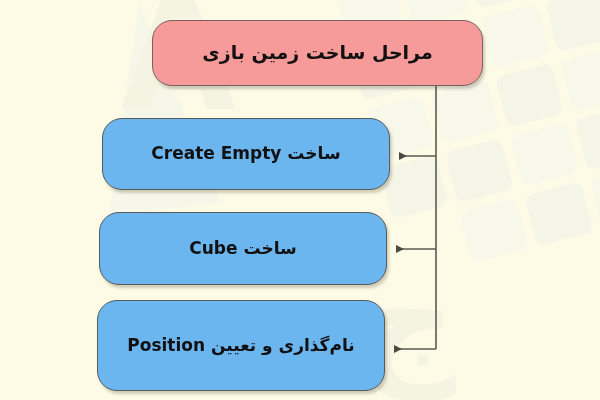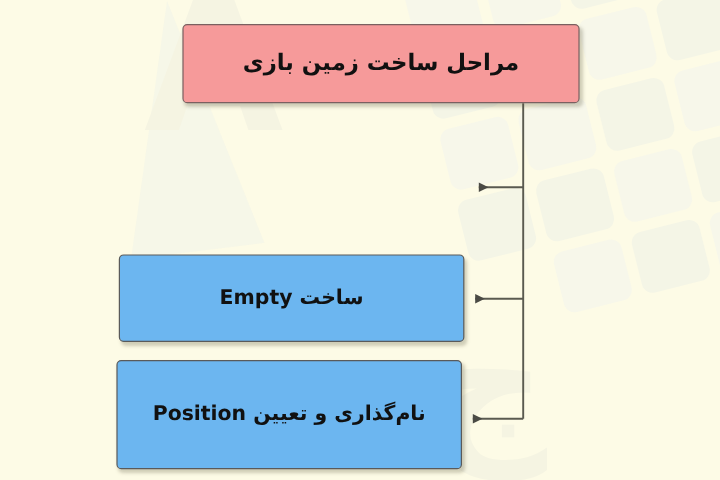--- a/index.html
+++ b/index.html
@@ -74,21 +74,21 @@
     position: absolute;
     inset: 0;
     z-index: 1;
     pointer-events: none;
   }
 
   
   .node {
     position: absolute;
     box-sizing: border-box;
-    border-radius: 4px;
+    border-radius: 20px;
     display: flex;
     align-items: center;
     justify-content: center;
     text-align: center;
     z-index: 2;
     box-shadow: 2px 3px 3px rgba(90, 85, 60, .28);
     border: 1px solid #6a6a6a;
   }
   .node-title {
     background: #f69a9a;
@@ -157,22 +157,25 @@
       <path d="M436,249 L396,249" marker-end="url(#arrowhead)"></path>
 
       <path d="M436,349 L394,349" marker-end="url(#arrowhead)"></path>
     </g>
   </svg>
 
   <div class="node node-title" style="left:152px; top:20px; width:331px; height:66px;">
     <span class="node-label">مراحل ساخت زمین بازی</span>
   </div>
 
+  <div class="node node-step" style="left:102px; top:118px; width:288px; height:72px;">
+    <span class="node-label">ساخت  Create Empty</span>
+  </div>
 
   <div class="node node-step" style="left:99px; top:212px; width:288px; height:73px;">
-    <span class="node-label">ساخت  Empty</span>
+    <span class="node-label">ساخت  Cube</span>
   </div>
 
   <div class="node node-step" style="left:97px; top:300px; width:288px; height:91px;">
     <span class="node-label">نام‌گذاری و تعیین Position</span>
   </div>
 
 </div>
 
 </body></html>

